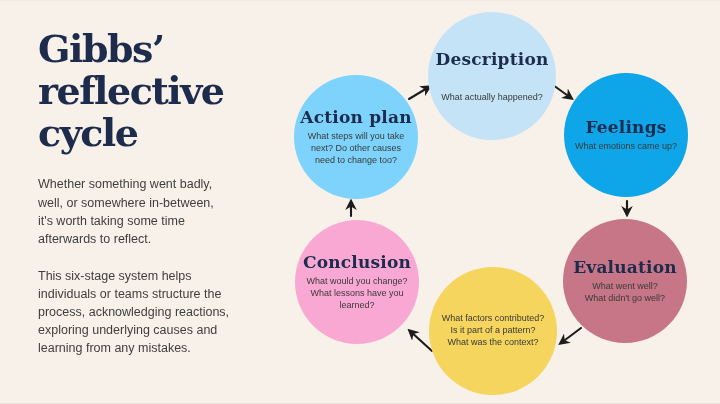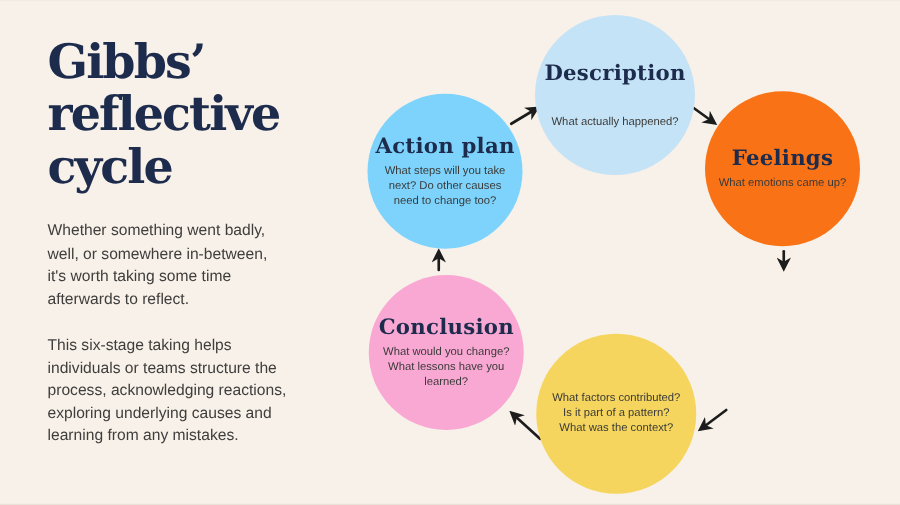--- a/index.html
+++ b/index.html
@@ -94,21 +94,21 @@
 <div class="canvas">
 
   <aside class="left-panel">
     <h1 class="page-title">Gibbs’
 reflective
 cycle</h1>
     <p class="intro-p">Whether something went badly,
 well, or somewhere in-between,
 it's worth taking some time
 afterwards to reflect.</p>
-    <p class="intro-p">This six-stage taking helps
+    <p class="intro-p">This six-stage system helps
 individuals or teams structure the
 process, acknowledging reactions,
 exploring underlying causes and
 learning from any mistakes.</p>
   </aside>
 
   <div class="diagram">
 
     <svg class="arrow-layer" viewBox="0 0 720 404" xmlns="http://www.w3.org/2000/svg">
       <defs>
@@ -122,25 +122,30 @@
       <path class="arrow" d="M581,328 L561,343" marker-end="url(#ah)"></path>
       <path class="arrow" d="M432,351 L410,331" marker-end="url(#ah)"></path>
       <path class="arrow" d="M351,216 L351,202" marker-end="url(#ah)"></path>
     </svg>
 
     <div class="stage stage-description" style="background: rgb(197, 227, 246);">
       <div class="stage-label">Description</div>
       <div class="stage-question">What actually happened?</div>
     </div>
 
-    <div class="stage stage-feelings" style="background: #f97316;">
+    <div class="stage stage-feelings" style="background: #0ea5e9;">
       <div class="stage-label">Feelings</div>
       <div class="stage-question">What emotions came up?</div>
     </div>
 
+    <div class="stage stage-evaluation" style="background: rgb(198, 118, 135);">
+      <div class="stage-label">Evaluation</div>
+      <div class="stage-question">What went well?
+What didn't go well?</div>
+    </div>
 
     <div class="stage stage-analysis" style="background: rgb(245, 213, 93);">
       <div class="stage-question">What factors contributed?
 Is it part of a pattern?
 What was the context?</div>
     </div>
 
     <div class="stage stage-conclusion" style="background: #f9a8d4;">
       <div class="stage-label">Conclusion</div>
       <div class="stage-question">What would you change?

